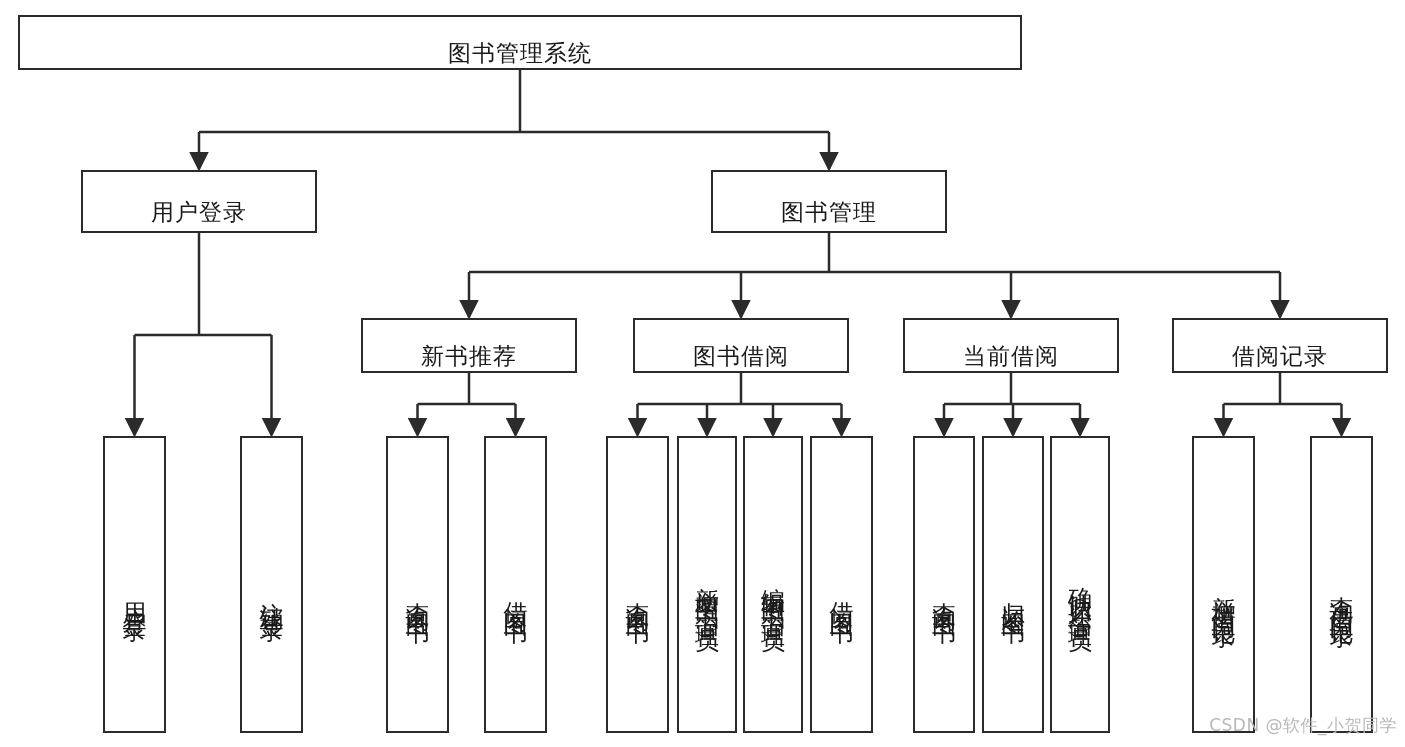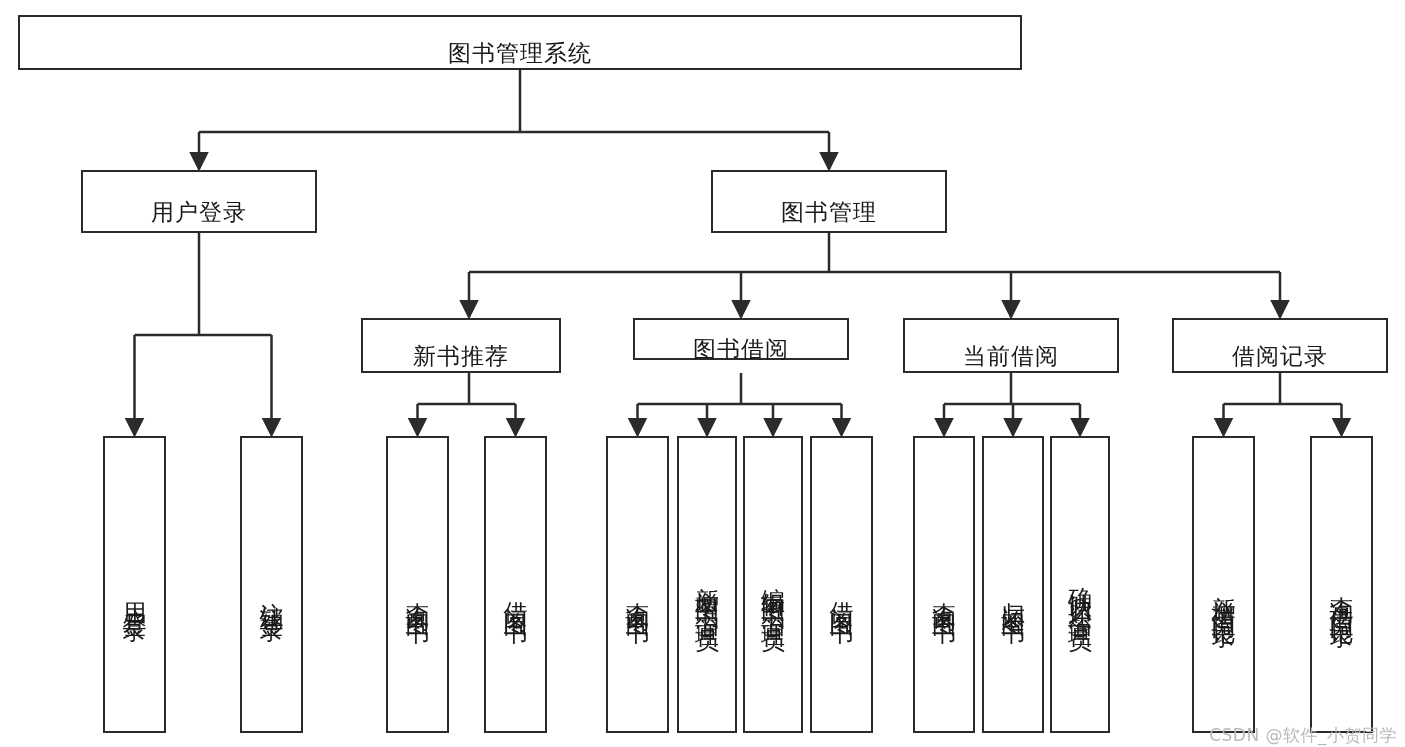--- a/index.html
+++ b/index.html
@@ -47,21 +47,21 @@
     padding: 6px 0;
     white-space: nowrap;
   }
   .node .label {
     display: block;
     margin-top: 21px;
   }
   #watermark {
     position: absolute;
     right: 8px;
-    bottom: 0;
+    bottom: 10px;
     font-size: 17px;
     color: #b9b9b9;
     letter-spacing: 0.5px;
     white-space: nowrap;
   }
 </style>
 </head>
 <body>
 
 <div id="stage">
@@ -111,24 +111,24 @@
   <div id="nodes">
       <div class="node horiz" style="left: 18px; top: 15px; width: 1004px; height: 55px;">
         <span class="label">图书管理系统</span>
       </div>
       <div class="node horiz" style="left: 81px; top: 170px; width: 236px; height: 63px;">
         <span class="label">用户登录</span>
       </div>
       <div class="node horiz" style="left: 711px; top: 170px; width: 236px; height: 63px; justify-content: center;">
         <span class="label">图书管理</span>
       </div>
-      <div class="node horiz" style="left: 361px; top: 318px; width: 200px; height: 55px;">
+      <div class="node horiz" style="left: 361px; top: 318px; width: 216px; height: 55px;">
         <span class="label">新书推荐</span>
       </div>
-      <div class="node horiz" style="left: 633px; top: 318px; width: 216px; height: 42px;">
+      <div class="node horiz" style="left: 633px; top: 318px; width: 216px; height: 55px;">
         <span class="label">图书借阅</span>
       </div>
       <div class="node horiz" style="left: 903px; top: 318px; width: 216px; height: 55px;">
         <span class="label">当前借阅</span>
       </div>
       <div class="node horiz" style="left: 1172px; top: 318px; width: 216px; height: 55px; align-items: center;">
         <span class="label">借阅记录</span>
       </div>
       <div class="node vert" style="left: 103px; top: 436px; width: 63px; height: 297px;">
         <span class="label">用户登录</span>

